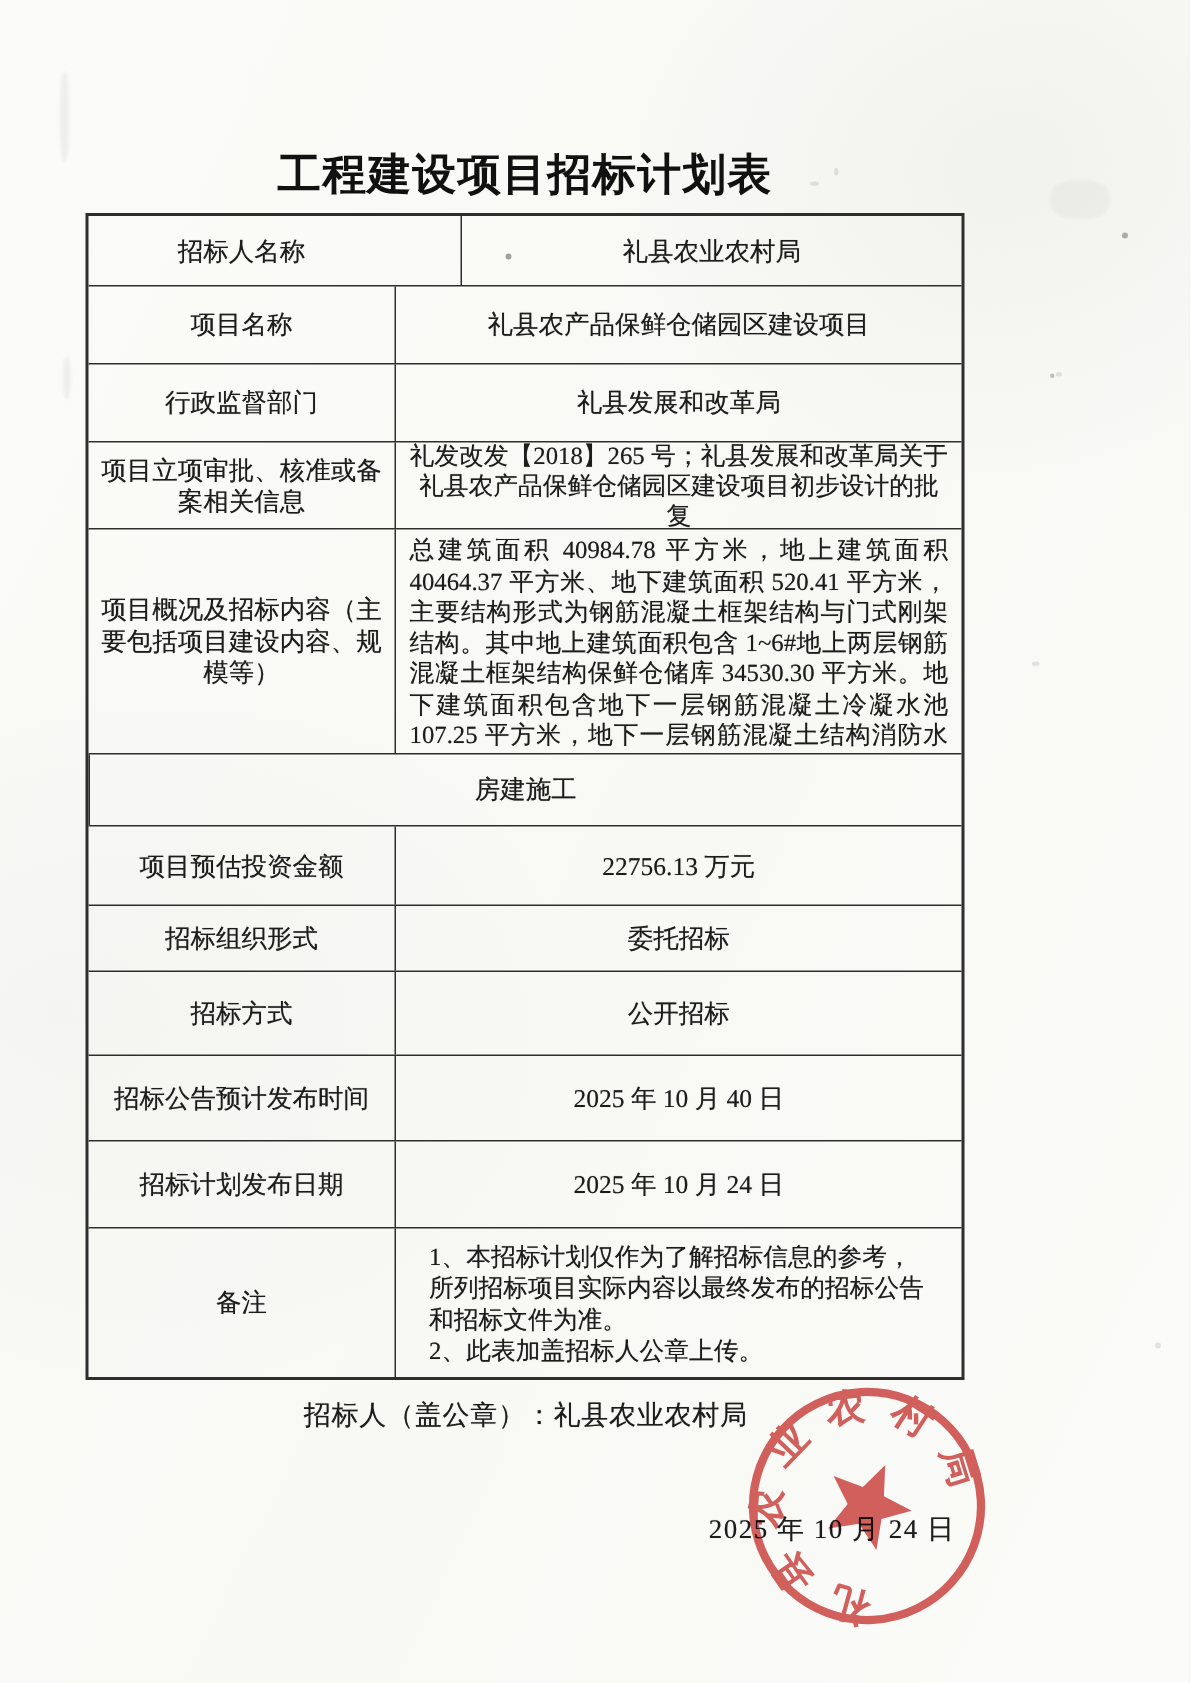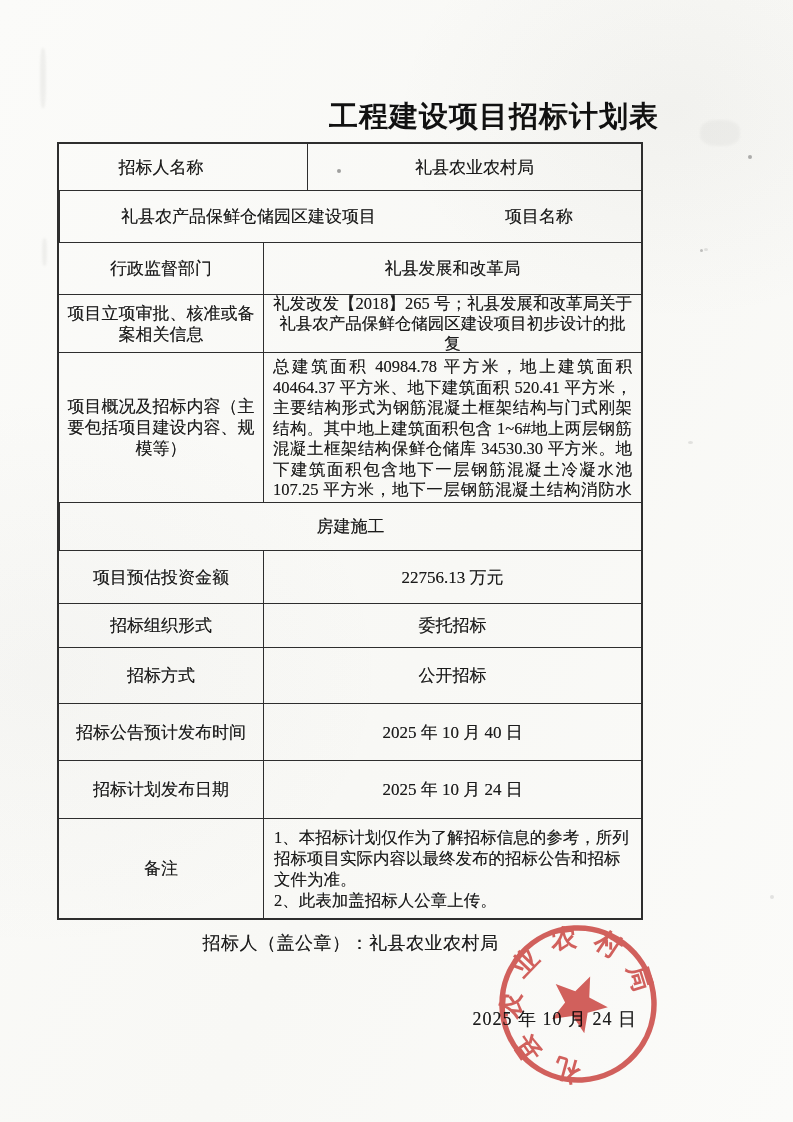--- a/index.html
+++ b/index.html
@@ -8,22 +8,22 @@
     background:#fcfcfa;
     background-image:
       radial-gradient(ellipse 400px 300px at 85% 10%, rgba(120,120,115,.05), transparent 70%),
       radial-gradient(ellipse 500px 400px at 5% 60%, rgba(120,120,115,.04), transparent 70%),
       linear-gradient(115deg,#fbfbf9,#f8f8f5 55%,#fbfbf9);
     overflow:hidden;
     font-family:"Liberation Serif","DejaVu Serif",serif;
     color:#1c1c1c;
   }
   .doc-title{
-    position:absolute;left:73px;top:97px;width:586px;margin:0;
-    text-align:right;
+    position:absolute;left:57px;top:97px;width:586px;margin:0;
+    text-align:center;
     font-family:Liberation Sans, sans-serif;
     font-weight:700;font-size:29px;letter-spacing:1px;color:#111;
   }
   .tbl{
     position:absolute;left:57px;top:142px;width:586px;
     border:2px solid #2e2e2e;box-sizing:border-box;
     display:flex;flex-direction:column;
   }
   .row{display:flex;box-sizing:border-box;border-top:1.5px solid #2e2e2e;}
   .row:first-child{border-top:none;gap:44px;}
@@ -41,21 +41,21 @@
   .r1{height:46px}.r2{height:52px}.r3{height:52px}.r4{height:58px}
   .r5{height:150px}.r6{height:48px}.r7{height:53px}.r8{height:44px}
   .r9{height:56px}.r10{height:57px}.r11{height:58px}.r12{height:100px}
   .r4 .val{font-size:16.5px;line-height:20px;}
   .r5 .val{
     display:block;text-align:justify;text-justify:inter-ideograph;
     font-size:16.5px;line-height:20.5px;padding:4px 9px 3px 9px;overflow:hidden;
   }
   .r12 .val{
     display:block;text-align:left;font-size:16.5px;line-height:21px;
-    padding:8px 10px;white-space:pre-line;overflow:hidden;
+    padding:8px 22px;white-space:pre-line;overflow:hidden;
   }
   .sign-line{
     position:absolute;left:58px;top:931px;width:585px;text-align:center;
     font-size:18px;letter-spacing:.5px;color:#1c1c1c;
     text-shadow:0 0 .5px rgba(20,20,20,.55);
   }
   .sign-date{
     position:absolute;left:58px;top:1007px;width:579px;text-align:right;
     font-size:18px;letter-spacing:1px;color:#1c1c1c;
     text-shadow:0 0 .5px rgba(20,20,20,.55);
@@ -75,22 +75,22 @@
 <div class="page">
 
   <h1 class="doc-title">工程建设项目招标计划表</h1>
 
   <div class="tbl">
     <div class="row r1">
       <div class="cell lab">招标人名称</div>
       <div class="cell val">礼县农业农村局</div>
     </div>
     <div class="row r2">
+      <div class="cell lab">项目名称</div>
       <div class="cell val">礼县农产品保鲜仓储园区建设项目</div>
-      <div class="cell lab">项目名称</div>
     </div>
     <div class="row r3">
       <div class="cell lab">行政监督部门</div>
       <div class="cell val">礼县发展和改革局</div>
     </div>
     <div class="row r4">
       <div class="cell lab">项目立项审批、核准或备案相关信息</div>
       <div class="cell val">礼发改发【2018】265 号；礼县发展和改革局关于礼县农产品保鲜仓储园区建设项目初步设计的批复</div>
     </div>
     <div class="row r5">

